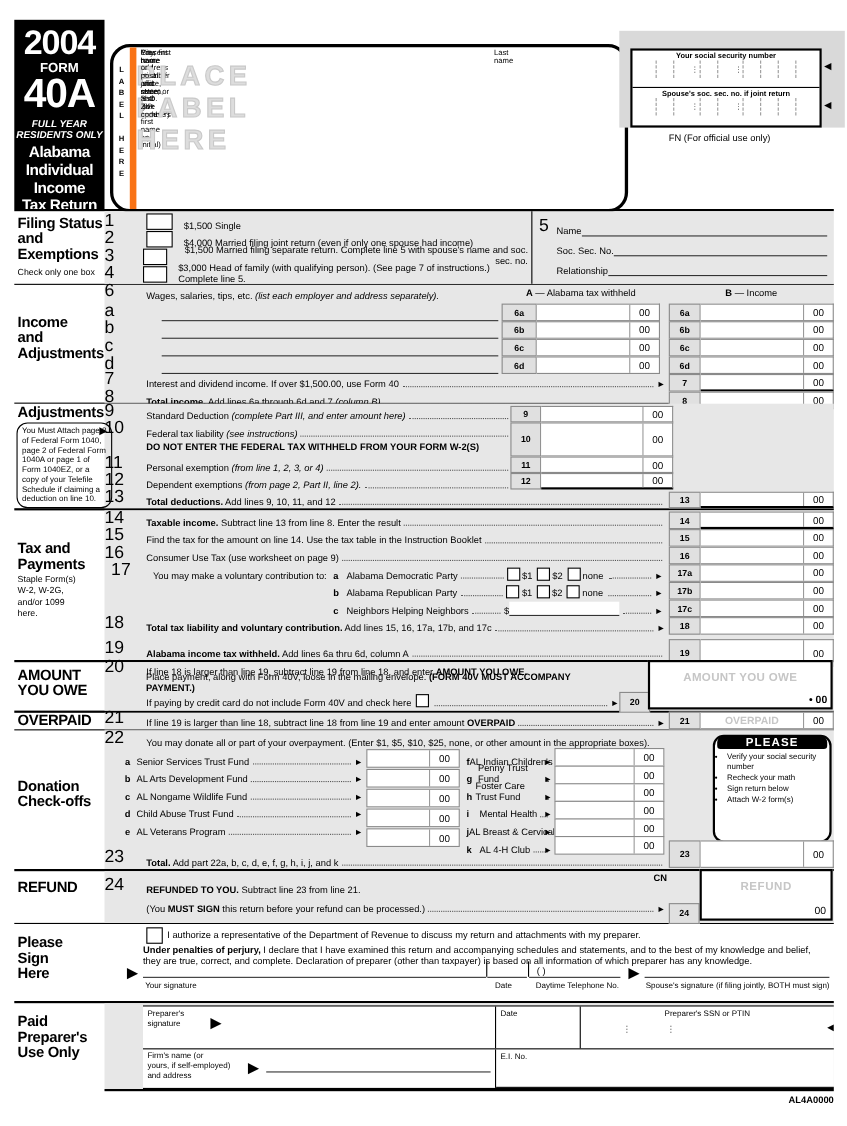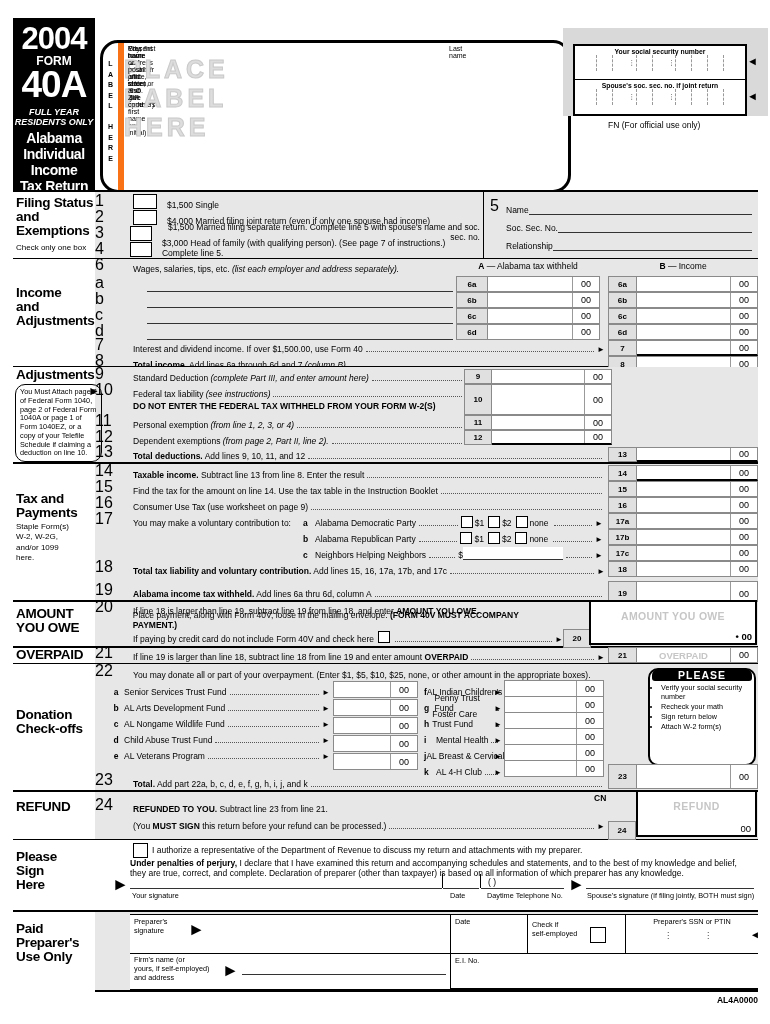--- a/index.html
+++ b/index.html
@@ -374,21 +374,21 @@
   <div class="abs pre" style="left:16px;top:522px;font-size:8px;line-height:1.3;">Staple Form(s)
 W-2, W-2G,
 and/or 1099
 here.</div>
 
   <div class="abs row" style="left:95px;top:498px;width:510px;height:14px;">
     <span class="num" style="width:38px;">16</span>
     <span class="t">Consumer Use Tax (use worksheet on page 9)</span>
     <span class="lead"></span>
   </div>
-  <div class="abs row" style="left:95px;top:514px;width:208px;height:14px;">
+  <div class="abs row" style="left:95px;top:514px;width:208px;height:14px;justify-content:center;">
     <span class="num" style="width:38px;">17</span>
     <span class="t">You may make a voluntary contribution to:</span>
   </div>
   <div class="abs row" style="left:303px;top:514px;width:300px;height:14px;">
     <span class="t b" style="width:12px;">a</span>
     <span class="t">Alabama Democratic Party</span>
     <span class="lead"></span>
     <span class="cb"></span>
     <span class="t" style="padding:0 4px 0 2px;">$1</span>
     <span class="cb"></span>
@@ -729,25 +729,20 @@
   <div class="abs" style="left:130px;top:914px;width:628px;height:74px;border-top:1px solid #000;border-bottom:1px solid #000;background:#fff;display:flex;flex-direction:column;">
     <div style="display:flex;height:38px;border-bottom:1px solid #000;">
       <div class="pcell" style="width:320px;border-left:none;">
         <span class="abs t7 pre" style="left:4px;top:3px;">Preparer's
 signature</span>
         <span class="abs bigarr" style="left:58px;top:6px;">►</span>
       </div>
       <div class="pcell" style="width:76px;">
         <span class="abs t7" style="left:4px;top:3px;">Date</span>
       </div>
-      <div class="pcell" style="width:97px;">
-        <span class="abs t7 pre" style="left:4px;top:6px;">Check if
-self-employed</span>
-        <span class="abs cb" style="left:62px;top:12px;width:14px;height:14px;"></span>
-      </div>
       <div class="pcell" style="flex:1;">
         <span class="abs t7" style="left:0;right:0;top:3px;text-align:center;">Preparer's SSN or PTIN</span>
         <span class="abs" style="left:38px;top:16px;font-size:8px;color:#333;">⋮</span>
         <span class="abs" style="left:78px;top:16px;font-size:8px;color:#333;">⋮</span>
         <span class="abs" style="right:-2px;top:14px;font-size:10px;">◄</span>
       </div>
     </div>
     <div style="display:flex;flex:1;">
       <div class="pcell" style="width:320px;border-left:none;">
         <span class="abs t7 pre" style="left:4px;top:2px;">Firm's name (or

